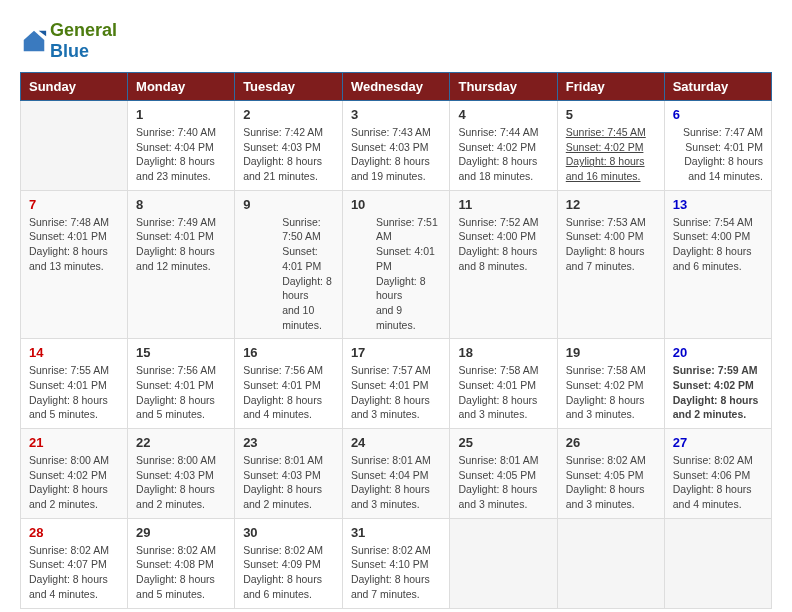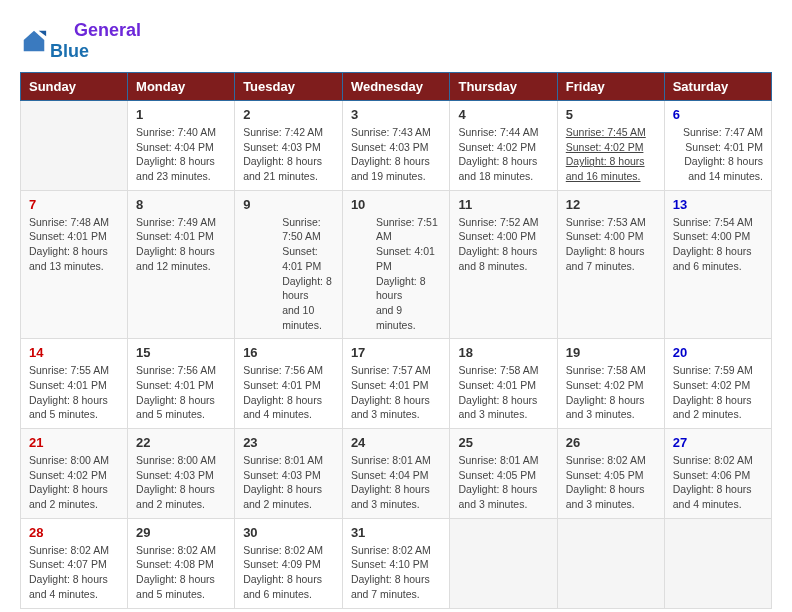--- a/index.html
+++ b/index.html
@@ -15,21 +15,21 @@
       justify-content: space-between;
       align-items: flex-start;
       margin-bottom: 10px;
     }
     .logo {
       display: flex;
       align-items: center;
       font-size: 18px;
       font-weight: bold;
     }
-    .logo-general { color: #6d28d9; margin-left: 24px; }
+    .logo-general { color: #4d7c0f; }
     .logo-blue { color: #1a6faf; }
     .logo-icon {
       width: 28px;
       height: 28px;
       margin-right: 2px;
     }
     .title-block {
       text-align: right;
     }
     .title-block h1 {
@@ -254,21 +254,21 @@
         </td>
         <td>
           <span class="day-number">19</span>
           <div class="day-info" style="white-space: pre-line;">Sunrise: 7:58 AM
 Sunset: 4:02 PM
 Daylight: 8 hours
 and 3 minutes.</div>
         </td>
         <td>
           <span class="day-number">20</span>
-          <div class="day-info" style="white-space: pre-line;">Sunrise: 7:59 AM
+          <div class="day-info" style="white-space: pre-line; font-weight: bold;">Sunrise: 7:59 AM
 Sunset: 4:02 PM
 Daylight: 8 hours
 and 2 minutes.</div>
         </td>
       </tr>
       <tr>
         <td>
           <span class="day-number">21</span>
           <div class="day-info" style="white-space: pre-line;">Sunrise: 8:00 AM
 Sunset: 4:02 PM

